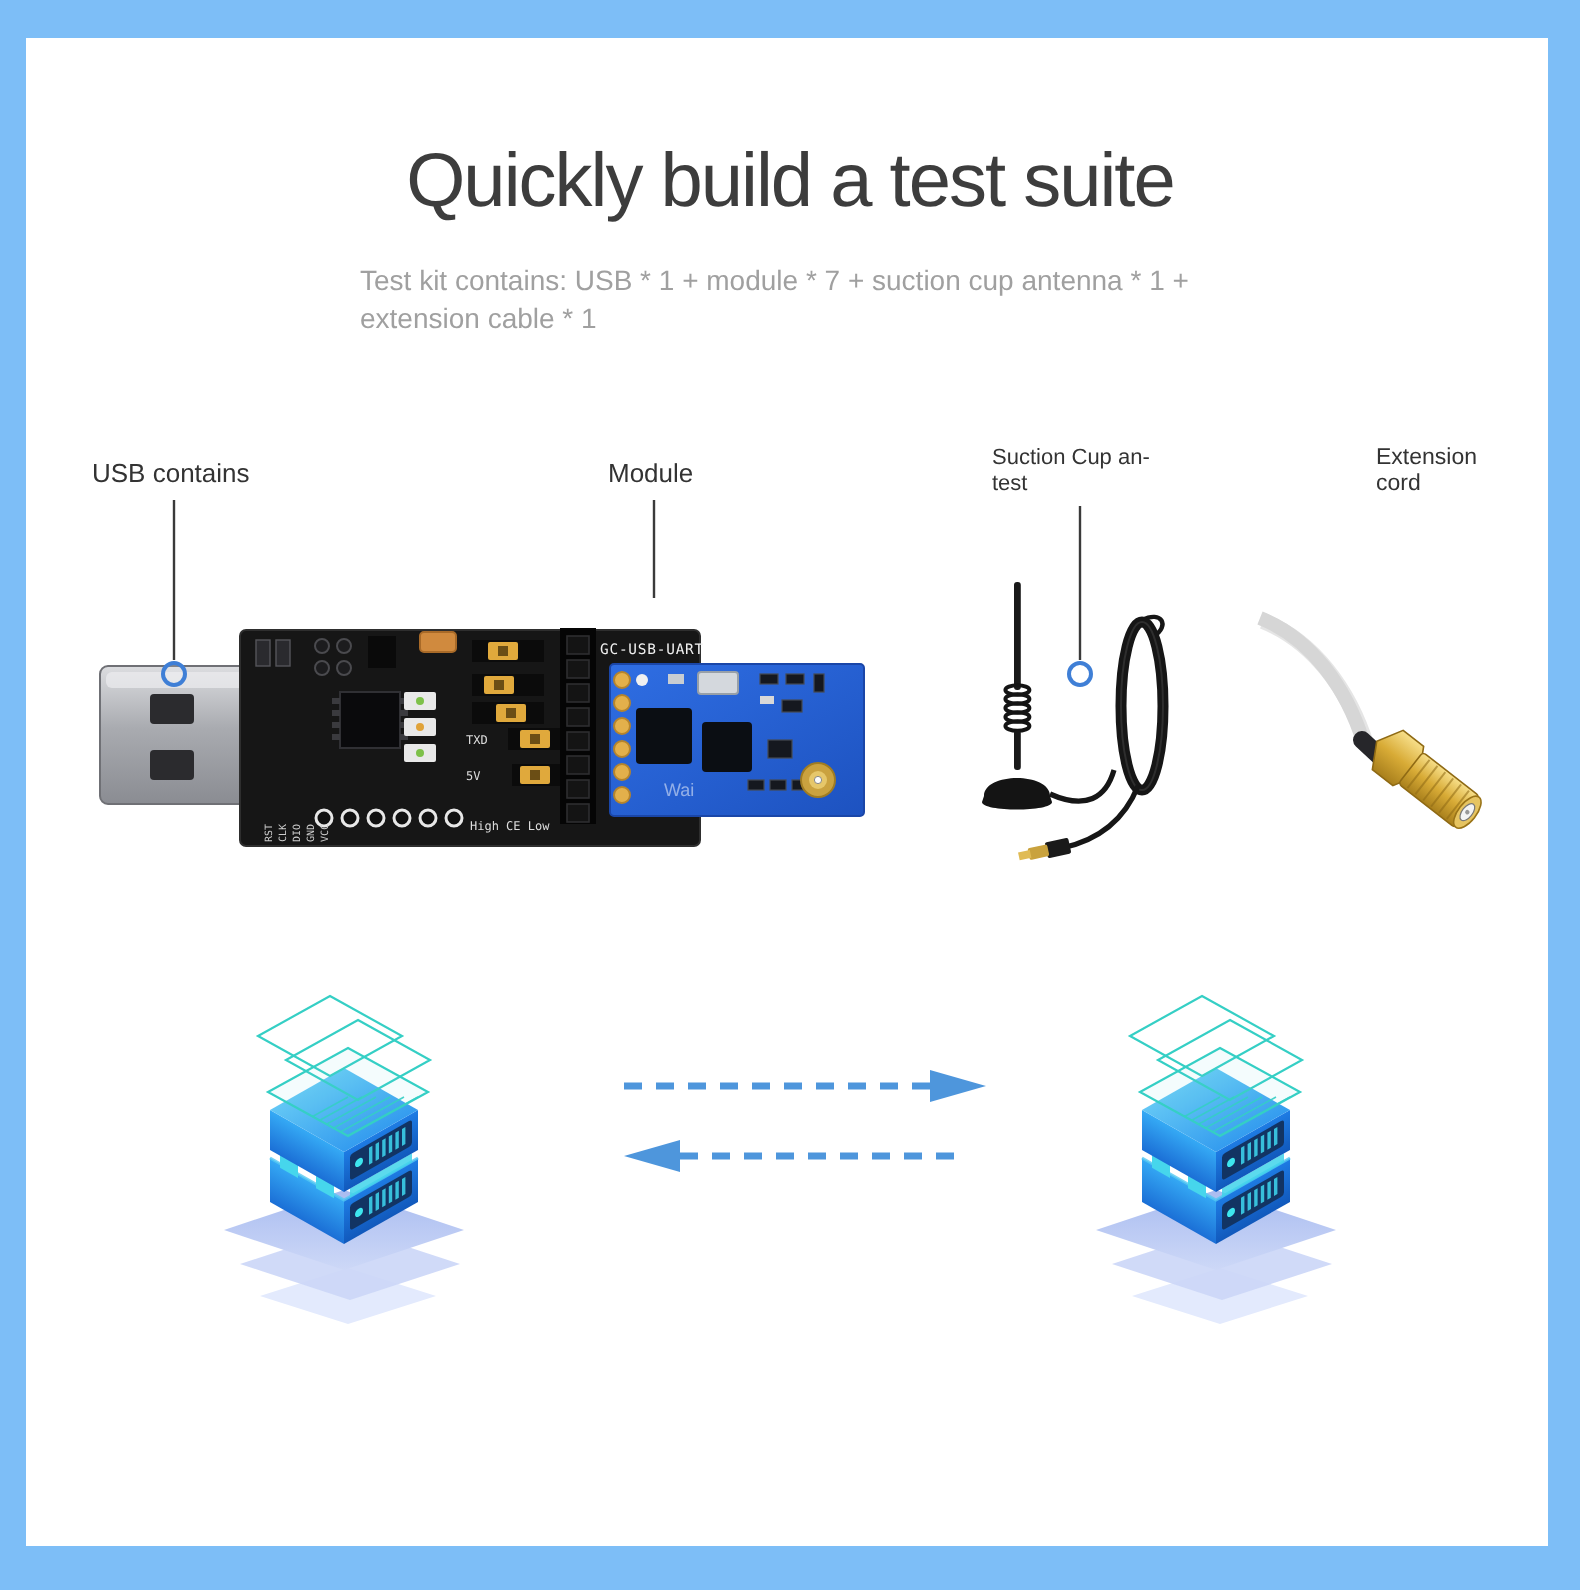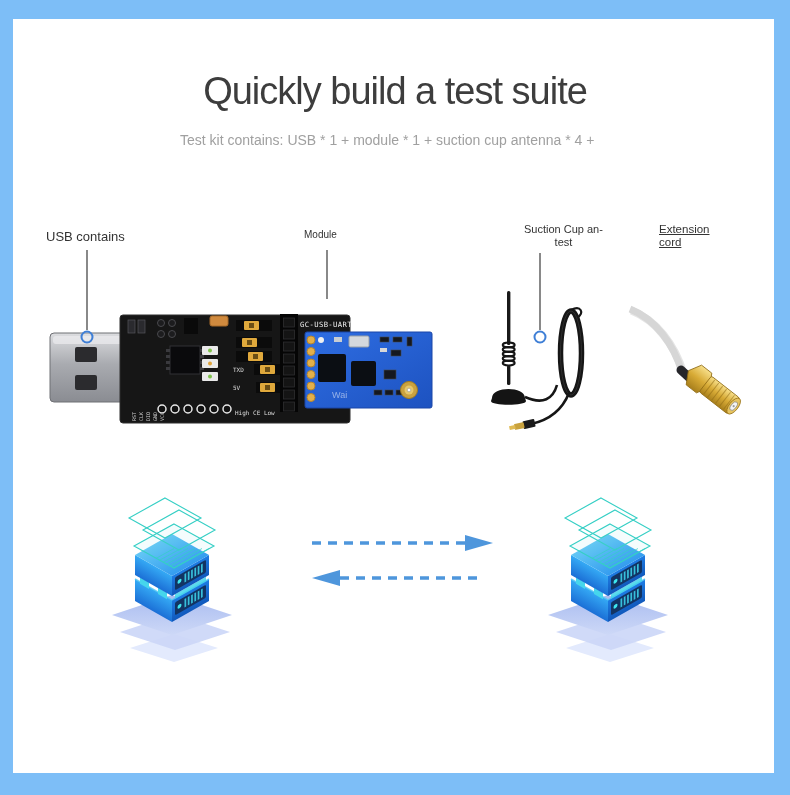--- a/index.html
+++ b/index.html
@@ -3,40 +3,41 @@
 <meta charset="utf-8">
 <style>
   html,body{margin:0;padding:0;background:#ffffff;}
   body{font-family:"Liberation Sans", sans-serif;}
   .page{position:relative;width:790px;height:795px;background:#ffffff;overflow:hidden;}
   .frame{position:absolute;inset:0;border-style:solid;border-color:#7dbef7;border-width:19px 16px 22px 13px;pointer-events:none;z-index:50;}
   .title{position:absolute;left:0;right:0;top:70px;text-align:center;font-size:38px;letter-spacing:-1px;color:#3d3d3d;z-index:5;}
   .subtitle{position:absolute;left:180px;top:131px;width:450px;font-size:14px;line-height:19px;color:#a0a0a0;z-index:5;}
   .callout-label{position:absolute;color:#333;z-index:6;}
   .lbl-usb{left:46px;top:229px;font-size:13px;}
-  .lbl-module{left:304px;top:229px;font-size:10px;}
-  .lbl-antenna{left:524px;top:223px;font-size:11px;line-height:12.5px;text-align:center;}
-  .lbl-ext{left:659px;top:223px;font-size:11.5px;line-height:12.5px;text-decoration:underline;}
+  .lbl-module{left:304px;top:229px;font-size:13px;}
+  .lbl-antenna{left:496px;top:223px;font-size:11px;line-height:12.5px;}
+  .lbl-ext{left:688px;top:223px;font-size:11.5px;line-height:12.5px;}
   .abs{position:absolute;}
   .note{position:absolute;left:273px;top:701px;font-size:14.5px;line-height:17.5px;color:#e2605e;z-index:6;}
   svg{display:block;}
   .photo{z-index:10;}
   .overlay{z-index:20;pointer-events:none;}
   .illu{z-index:8;}
 </style>
 </head>
 <body>
 
 <div class="page">
   <div class="frame"></div>
 
   <div class="title">Quickly build a test suite</div>
 
   <div class="subtitle">
-    <div>Test kit contains: USB * 1 + module * 1 + suction cup antenna * 4 +</div>
+    <div>Test kit contains: USB * 1 + module * 7 + suction cup antenna * 1 +</div>
+    <div>extension cable * 1</div>
   </div>
 
   <div class="callout-label lbl-usb">USB contains</div>
   <div class="callout-label lbl-module">Module</div>
   <div class="callout-label lbl-antenna">
     <div>Suction Cup an-</div>
     <div>test</div>
   </div>
   <div class="callout-label lbl-ext">
     <div>Extension</div>

